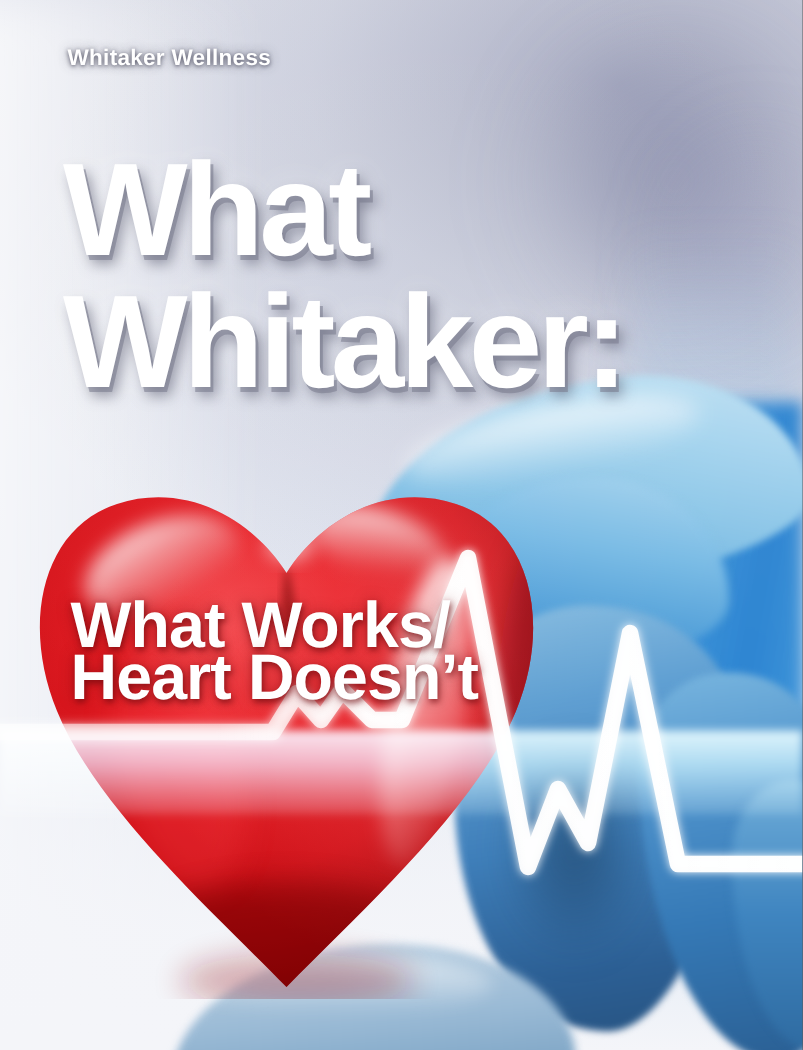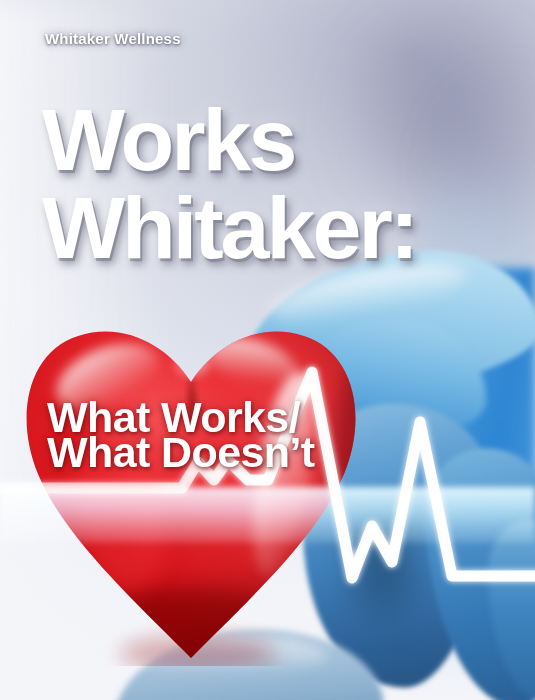--- a/index.html
+++ b/index.html
@@ -363,22 +363,22 @@
              L 452,246
              L 480,246
              L 545,246" fill="none" stroke="url(#ecgStroke)" stroke-width="11" stroke-linecap="round" stroke-linejoin="round" filter="url(#ecgGlow)"></path>
   </svg>
 
   <div class="gloss"></div>
 
   <div class="imprint">Whitaker Wellness</div>
 
   <div class="title">
-    <span class="title-line">Works</span>
+    <span class="title-line">What</span>
     <span class="title-line">Whitaker:</span>
   </div>
 
   <div class="subtitle">
     <span class="subtitle-line">What Works/</span>
-    <span class="subtitle-line">What Doesn’t</span>
+    <span class="subtitle-line">Heart Doesn’t</span>
   </div>
 
 </div>
 
 </body></html>

